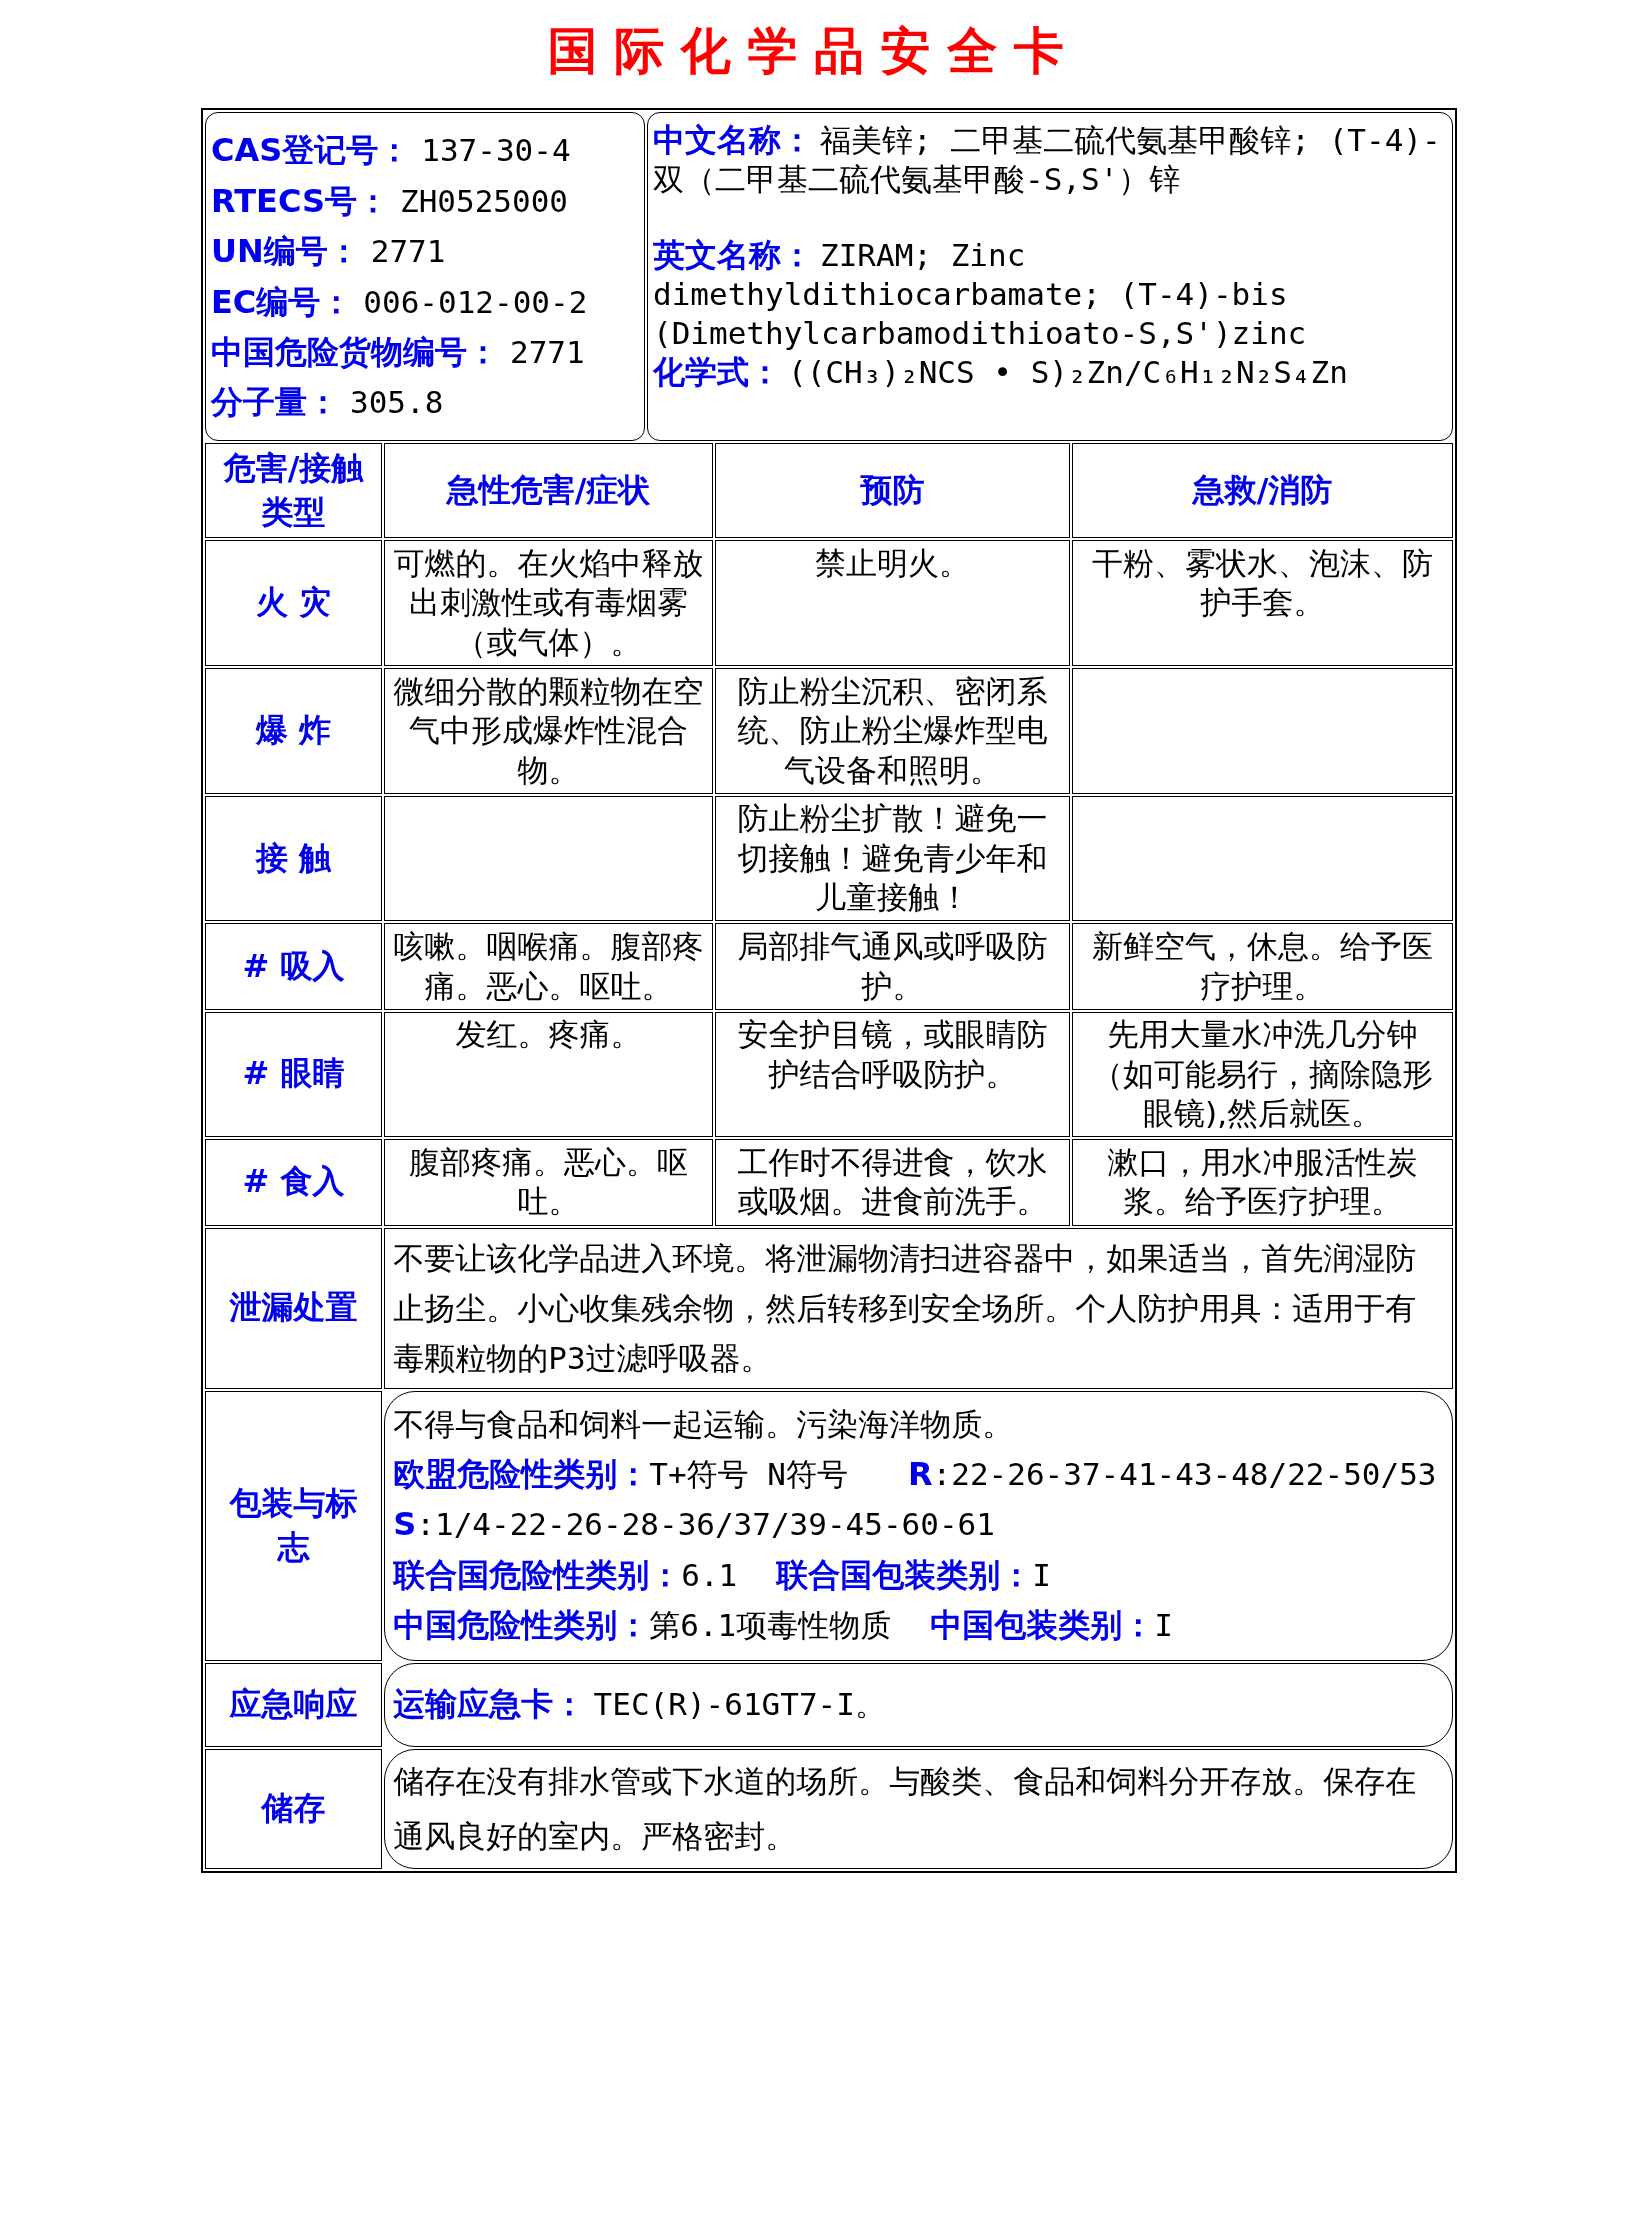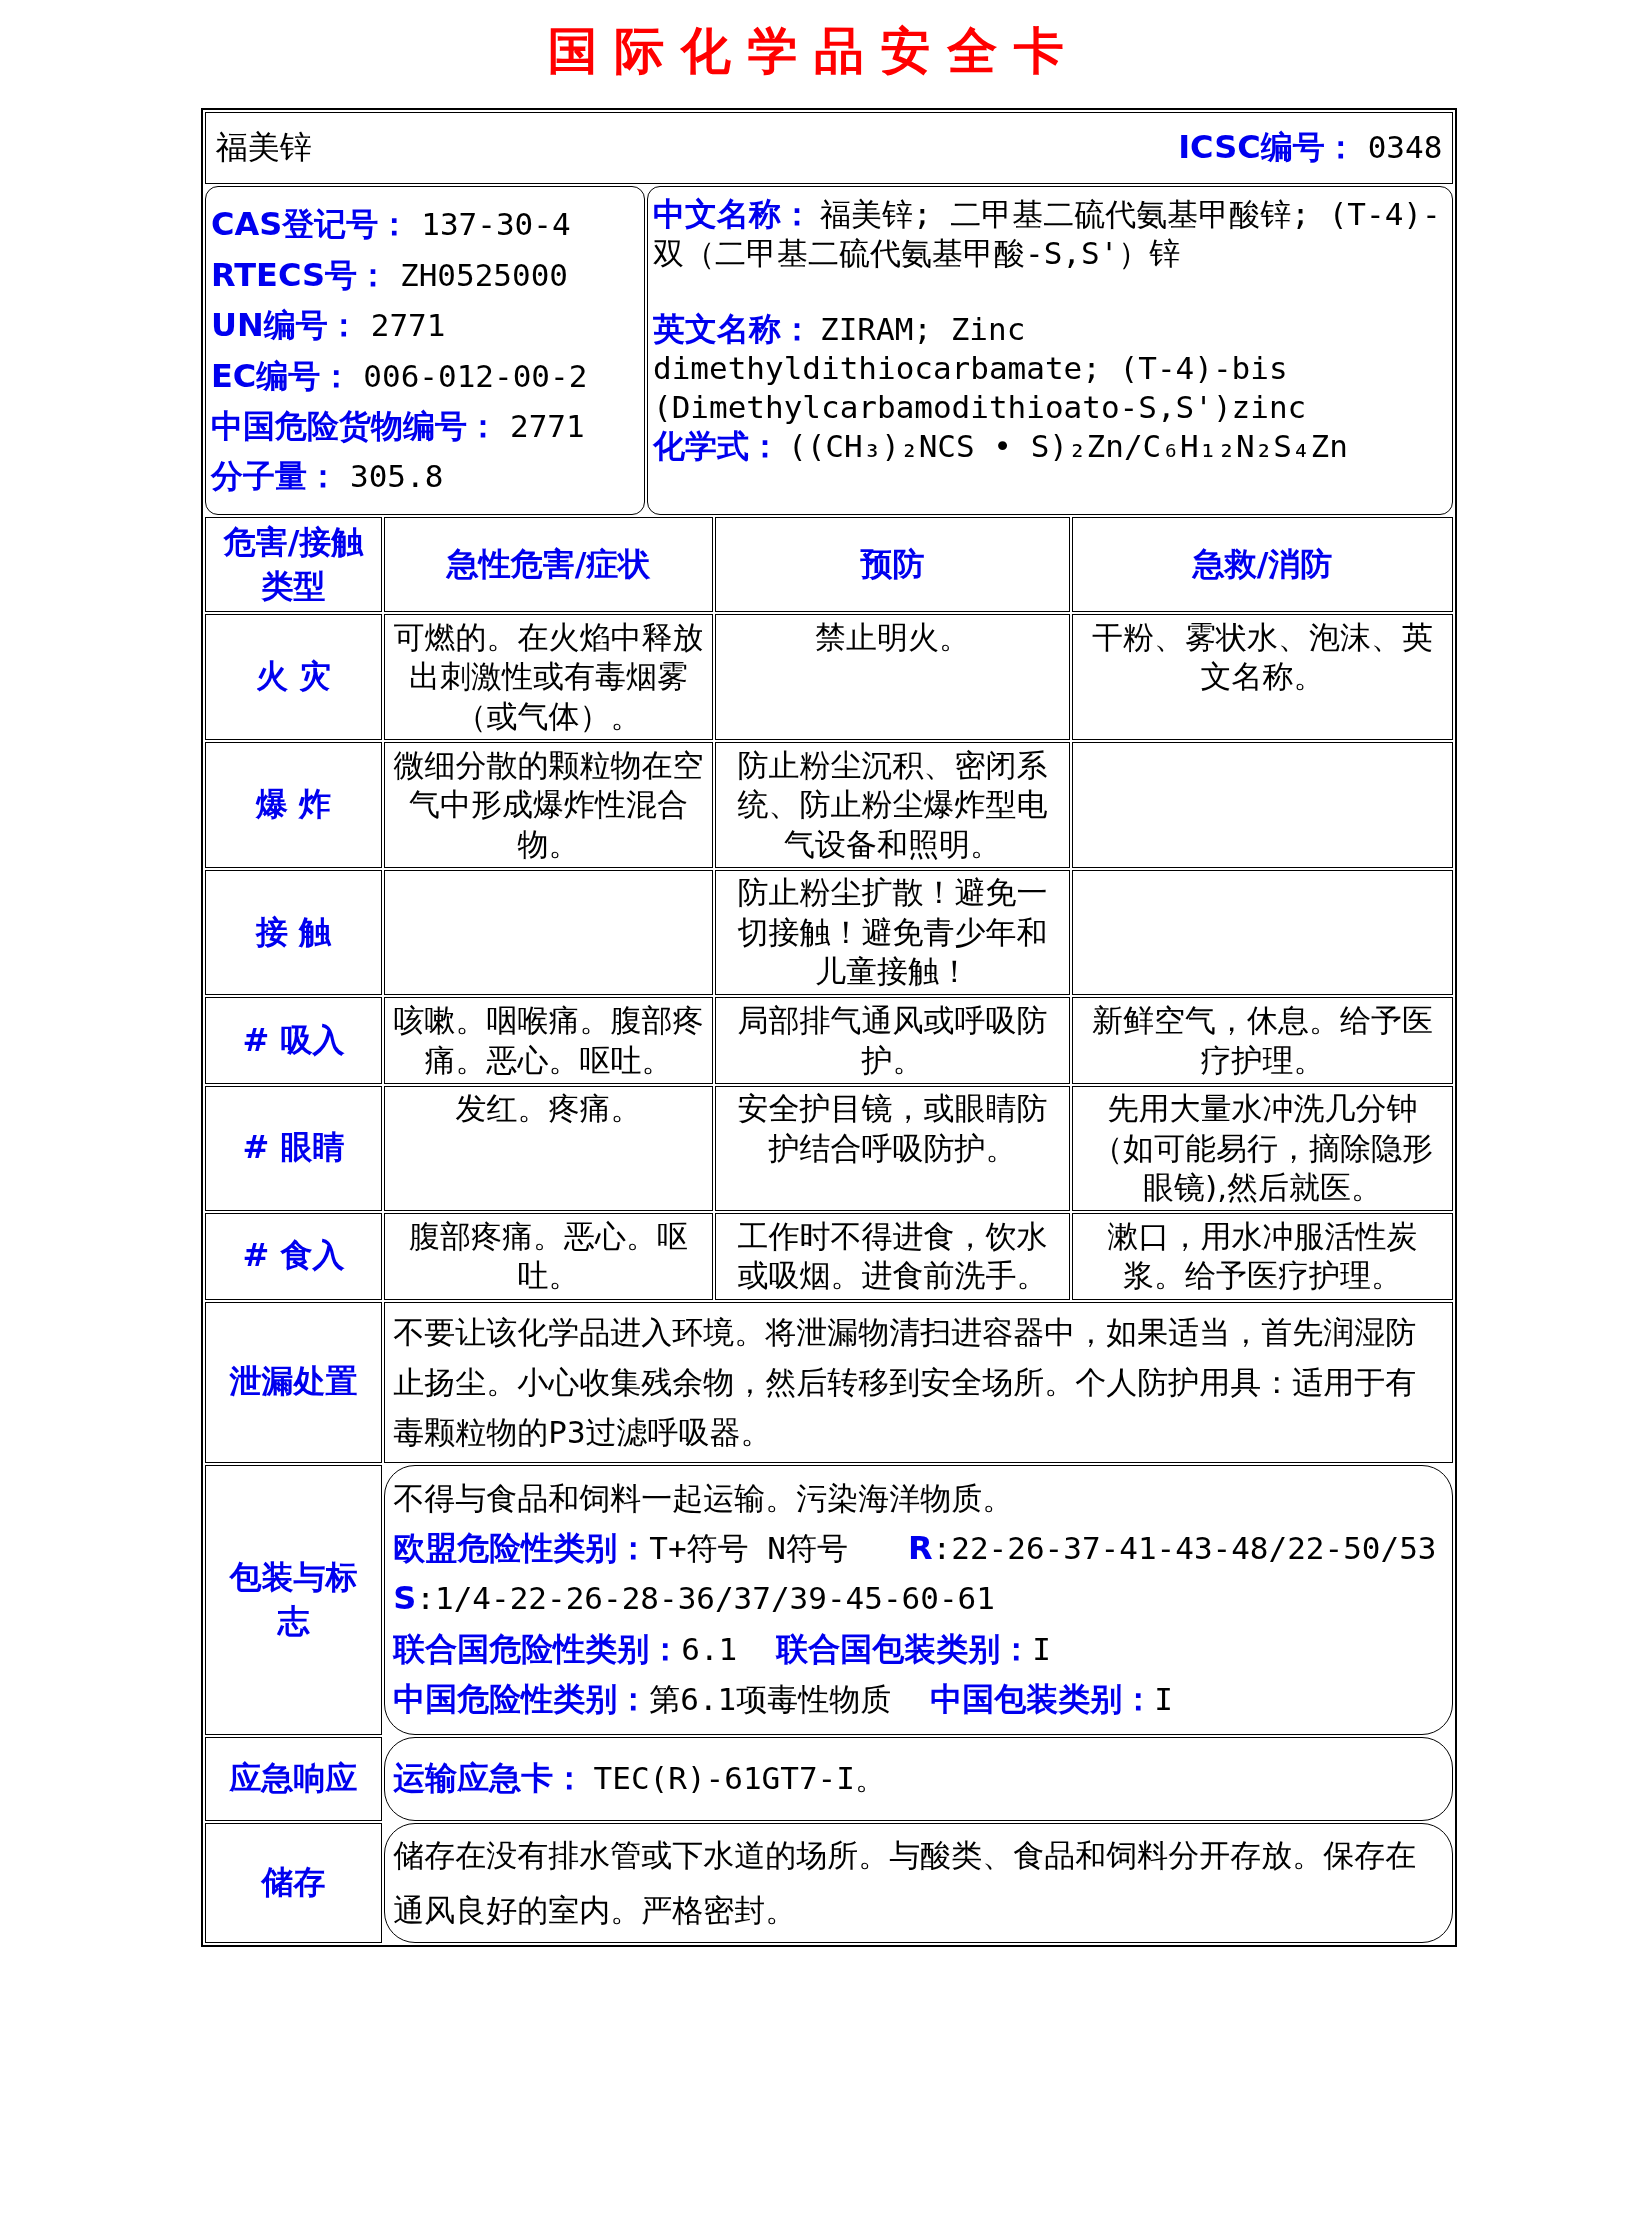--- a/index.html
+++ b/index.html
@@ -76,28 +76,20 @@
   <table class="icsc">
     <colgroup>
       <col style="width:177px">
         <col style="width:261px">
         <col style="width:66px">
       <col style="width:355px">
         <col style="width:381px">
     </colgroup>
 
     <tbody>
-        <tr class="r-name">
-      <td colspan="5">
-        <div class="name-flex">
-          <span class="c-val sub">福美锌</span>
-          <span class="icsc-no"><span class="c-lbl">ICSC编号：</span><span class="c-val">0348</span></span>
-        </div>
-      </td>
-    </tr>
 
     <tr class="r-ids">
       <td colspan="2" class="id-left">
         <div class="id-line"><span class="c-lbl">CAS登记号：</span><span class="c-val">137-30-4</span></div>
         <div class="id-line"><span class="c-lbl">RTECS号：</span><span class="c-val">ZH0525000</span></div>
         <div class="id-line"><span class="c-lbl">UN编号：</span><span class="c-val">2771</span></div>
         <div class="id-line"><span class="c-lbl">EC编号：</span><span class="c-val">006-012-00-2</span></div>
         <div class="id-line"><span class="c-lbl">中国危险货物编号：</span><span class="c-val">2771</span></div>
         <div class="id-line"><span class="c-lbl">分子量：</span><span class="c-val">305.8</span></div>
       </td>
@@ -113,21 +105,21 @@
 类型</th>
       <th class="c-lbl" colspan="2">急性危害/症状</th>
       <th class="c-lbl">预防</th>
       <th class="c-lbl">急救/消防</th>
     </tr>
 
     <tr class="r-fire">
       <td class="rowlbl c-lbl">火 灾</td>
       <td class="cell" colspan="2">可燃的。在火焰中释放出刺激性或有毒烟雾（或气体）。</td>
       <td class="cell">禁止明火。</td>
-      <td class="cell">干粉、雾状水、泡沫、英文名称。</td>
+      <td class="cell">干粉、雾状水、泡沫、防护手套。</td>
     </tr>
 
     <tr class="r-expl">
       <td class="rowlbl c-lbl">爆 炸</td>
       <td class="cell" colspan="2">微细分散的颗粒物在空气中形成爆炸性混合物。</td>
       <td class="cell">防止粉尘沉积、密闭系统、防止粉尘爆炸型电气设备和照明。</td>
       <td class="cell"></td>
     </tr>
 
     <tr class="r-cont">

